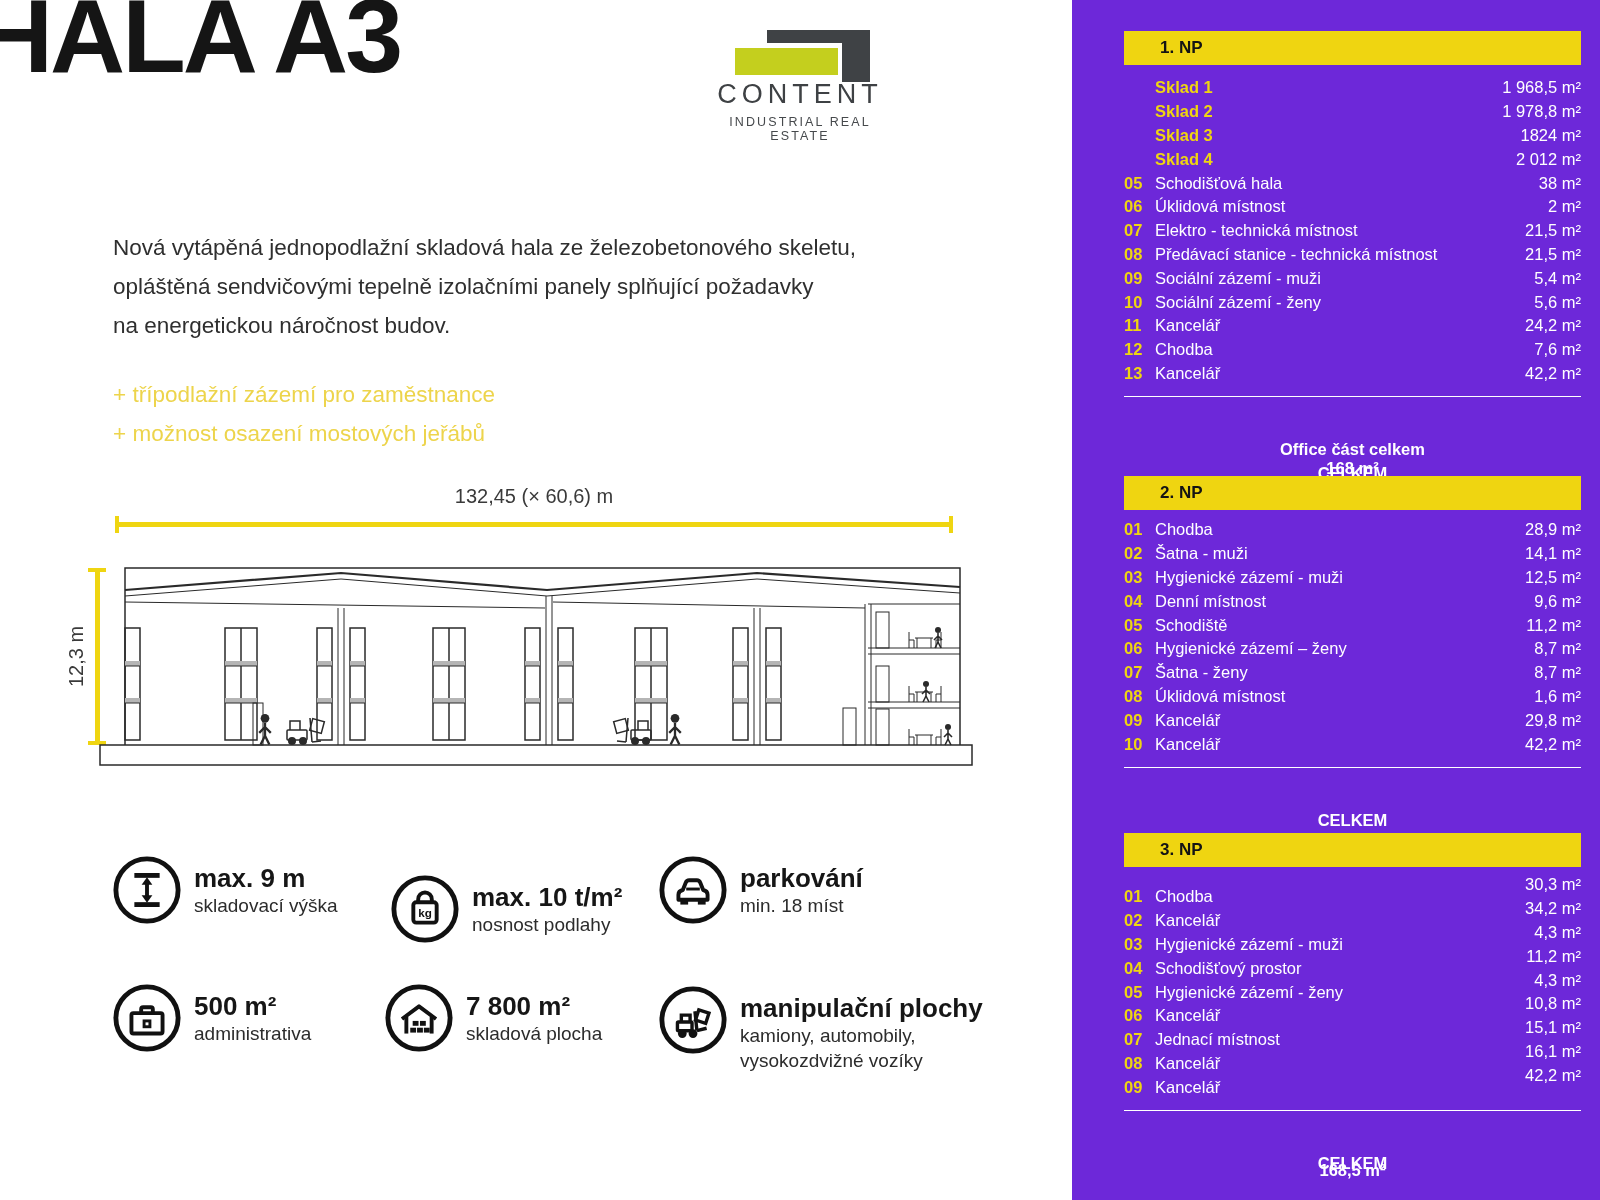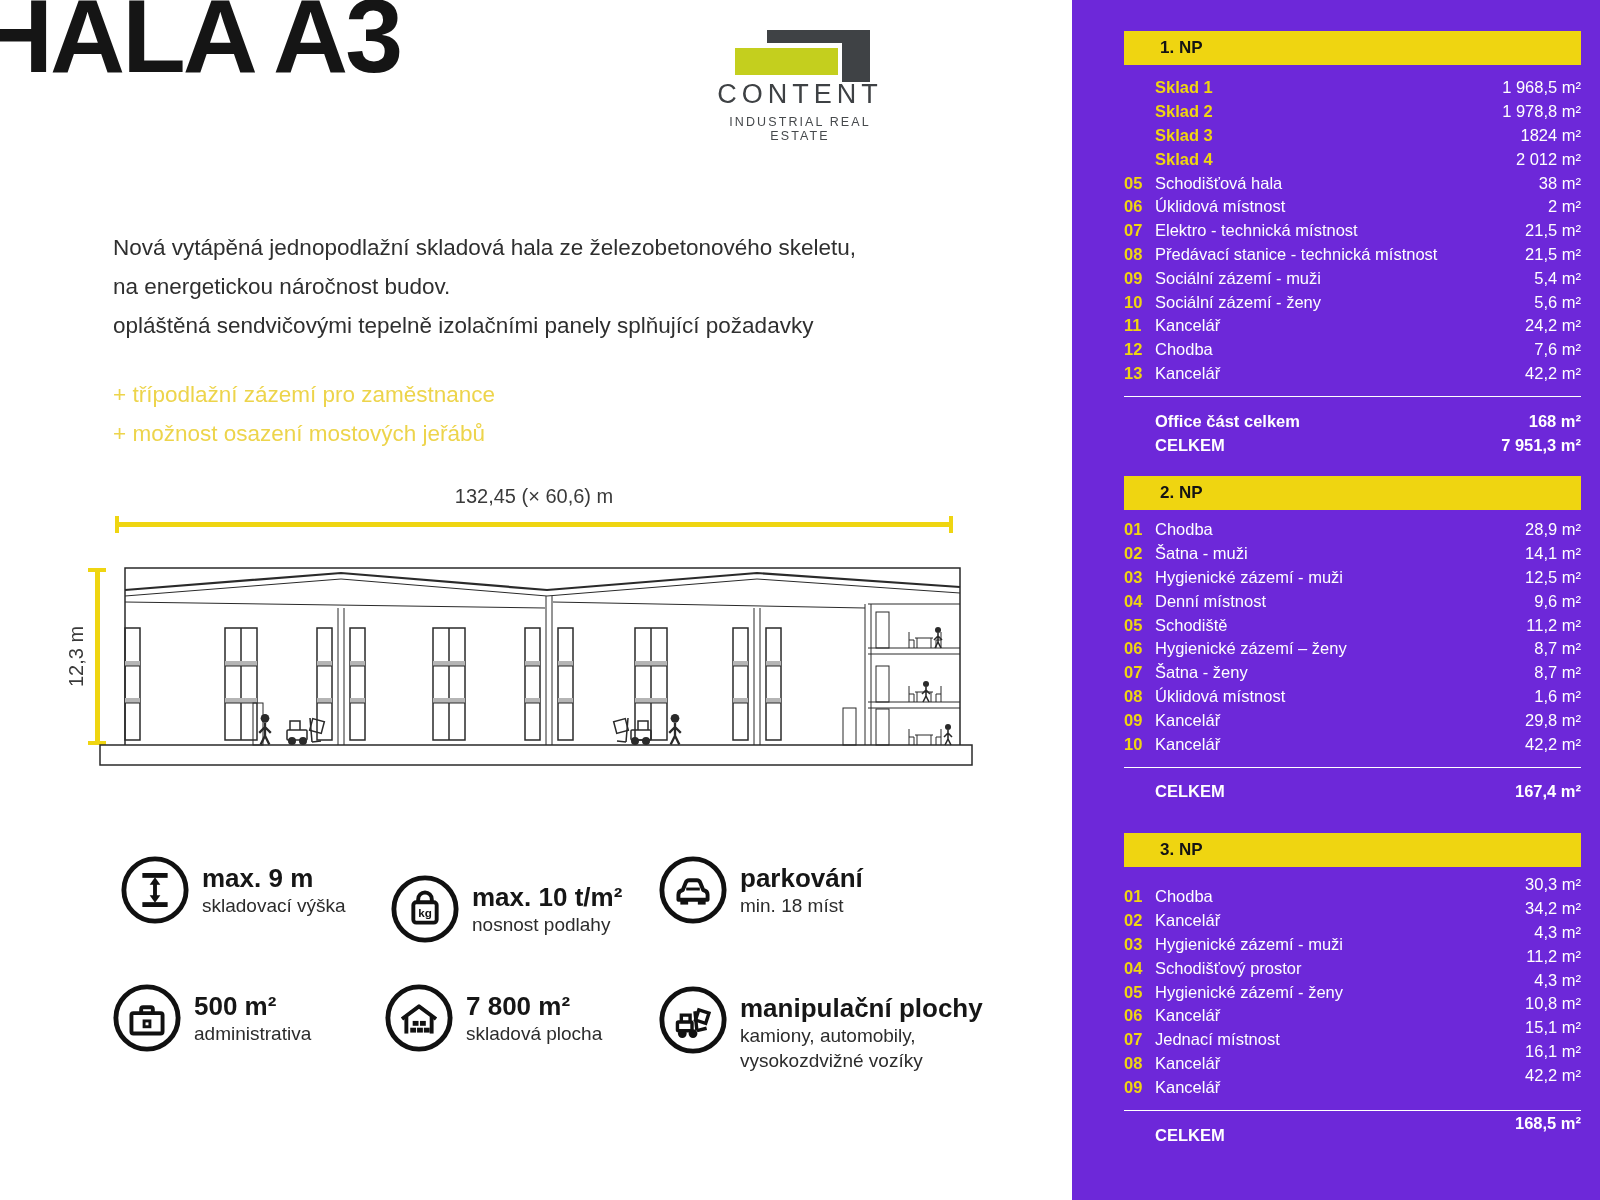--- a/index.html
+++ b/index.html
@@ -34,38 +34,38 @@
   .dim-v .t2{position:absolute;left:0;bottom:0;width:18px;height:4px;background:#EFD511;}
   .dim-v-label{position:absolute;left:36px;top:645px;width:80px;text-align:center;
     transform:rotate(-90deg);font-size:20px;color:#3A3A3A;}
   .drawing{position:absolute;left:95px;top:540px;width:880px;height:230px;}
   
   .feature{position:absolute;display:flex;align-items:flex-start;}
   .feature .fi{width:70px;height:70px;flex:0 0 70px;}
   .feature .ft{margin-left:12px;padding-top:8px;}
   .ft-title{font-size:26px;font-weight:bold;color:#161616;line-height:30px;}
   .ft-sub{font-size:19px;color:#2C2C2C;line-height:25px;}
-  .f0{left:120px;top:855px;} .f1{left:390px;top:874px;} .f2{left:658px;top:855px;}
+  .f0{left:112px;top:855px;} .f1{left:390px;top:874px;} .f2{left:658px;top:855px;}
   .f3{left:112px;top:983px;} .f4{left:384px;top:983px;} .f5{left:658px;top:985px;}
   
   .panel{position:absolute;left:1072px;top:0;width:528px;height:1200px;background:#6d28d9;color:#fff;}
   .np{position:absolute;left:52px;width:457px;font-size:16.5px;}
   .s0{top:31px}.s1{top:476px}.s2{top:833px}
   .np-header{height:34px;background:#EFD511;color:#141414;font-weight:bold;font-size:17px;
     line-height:34px;padding-left:36px;box-sizing:border-box;}
   .rows{margin-top:11px;}
   .s1 .rows{margin-top:8px;} .s2 .rows{margin-top:18px;}
   .row{display:flex;height:23.8px;align-items:center;}
   .num{width:31px;color:#EFD511;font-weight:bold;flex:0 0 31px;}
   .lbl{flex:1;}
   .lbl.y{color:#EFD511;font-weight:bold;}
   .val{white-space:nowrap;}
   .divider{border-top:1.5px solid #ffffff;margin-top:11px;}
   .totals{margin-top:12px;}
-  .trow{display:flex;height:24px;align-items:center;font-weight:bold;}
+  .trow{display:flex;height:24px;align-items:center;font-weight:bold;flex-direction:column;}
   .trow .lbl{flex:1;}
   .raised .val{transform:translateY(-12px);}
   svg text{font-family:"Liberation Sans", sans-serif;}
 </style>
 </head>
 <body>
 
 <svg width="0" height="0" style="position:absolute" aria-hidden="true">
   <defs>
     <symbol id="sym-height-range-icon" viewBox="0 0 72 72">
@@ -124,22 +124,22 @@
 <div class="logo">
   <div class="bar"></div>
   <div class="leg"></div>
   <div class="lime"></div>
   <div class="name">CONTENT</div>
   <div class="sub">INDUSTRIAL REAL ESTATE</div>
 </div>
 
 <div class="description">
   <div>Nová vytápěná jednopodlažní skladová hala ze železobetonového skeletu,</div>
+  <div>opláštěná sendvičovými tepelně izolačními panely splňující požadavky</div>
   <div>na energetickou náročnost budov.</div>
-  <div>opláštěná sendvičovými tepelně izolačními panely splňující požadavky</div>
 </div>
 
 <div class="highlights">
   <div>+ třípodlažní zázemí pro zaměstnance</div>
   <div>+ možnost osazení mostových jeřábů</div>
 </div>
 
 <div class="dim-h-label">132,45 (× 60,6) m</div>
 <div class="dim-h">
   <div class="t1"></div>

